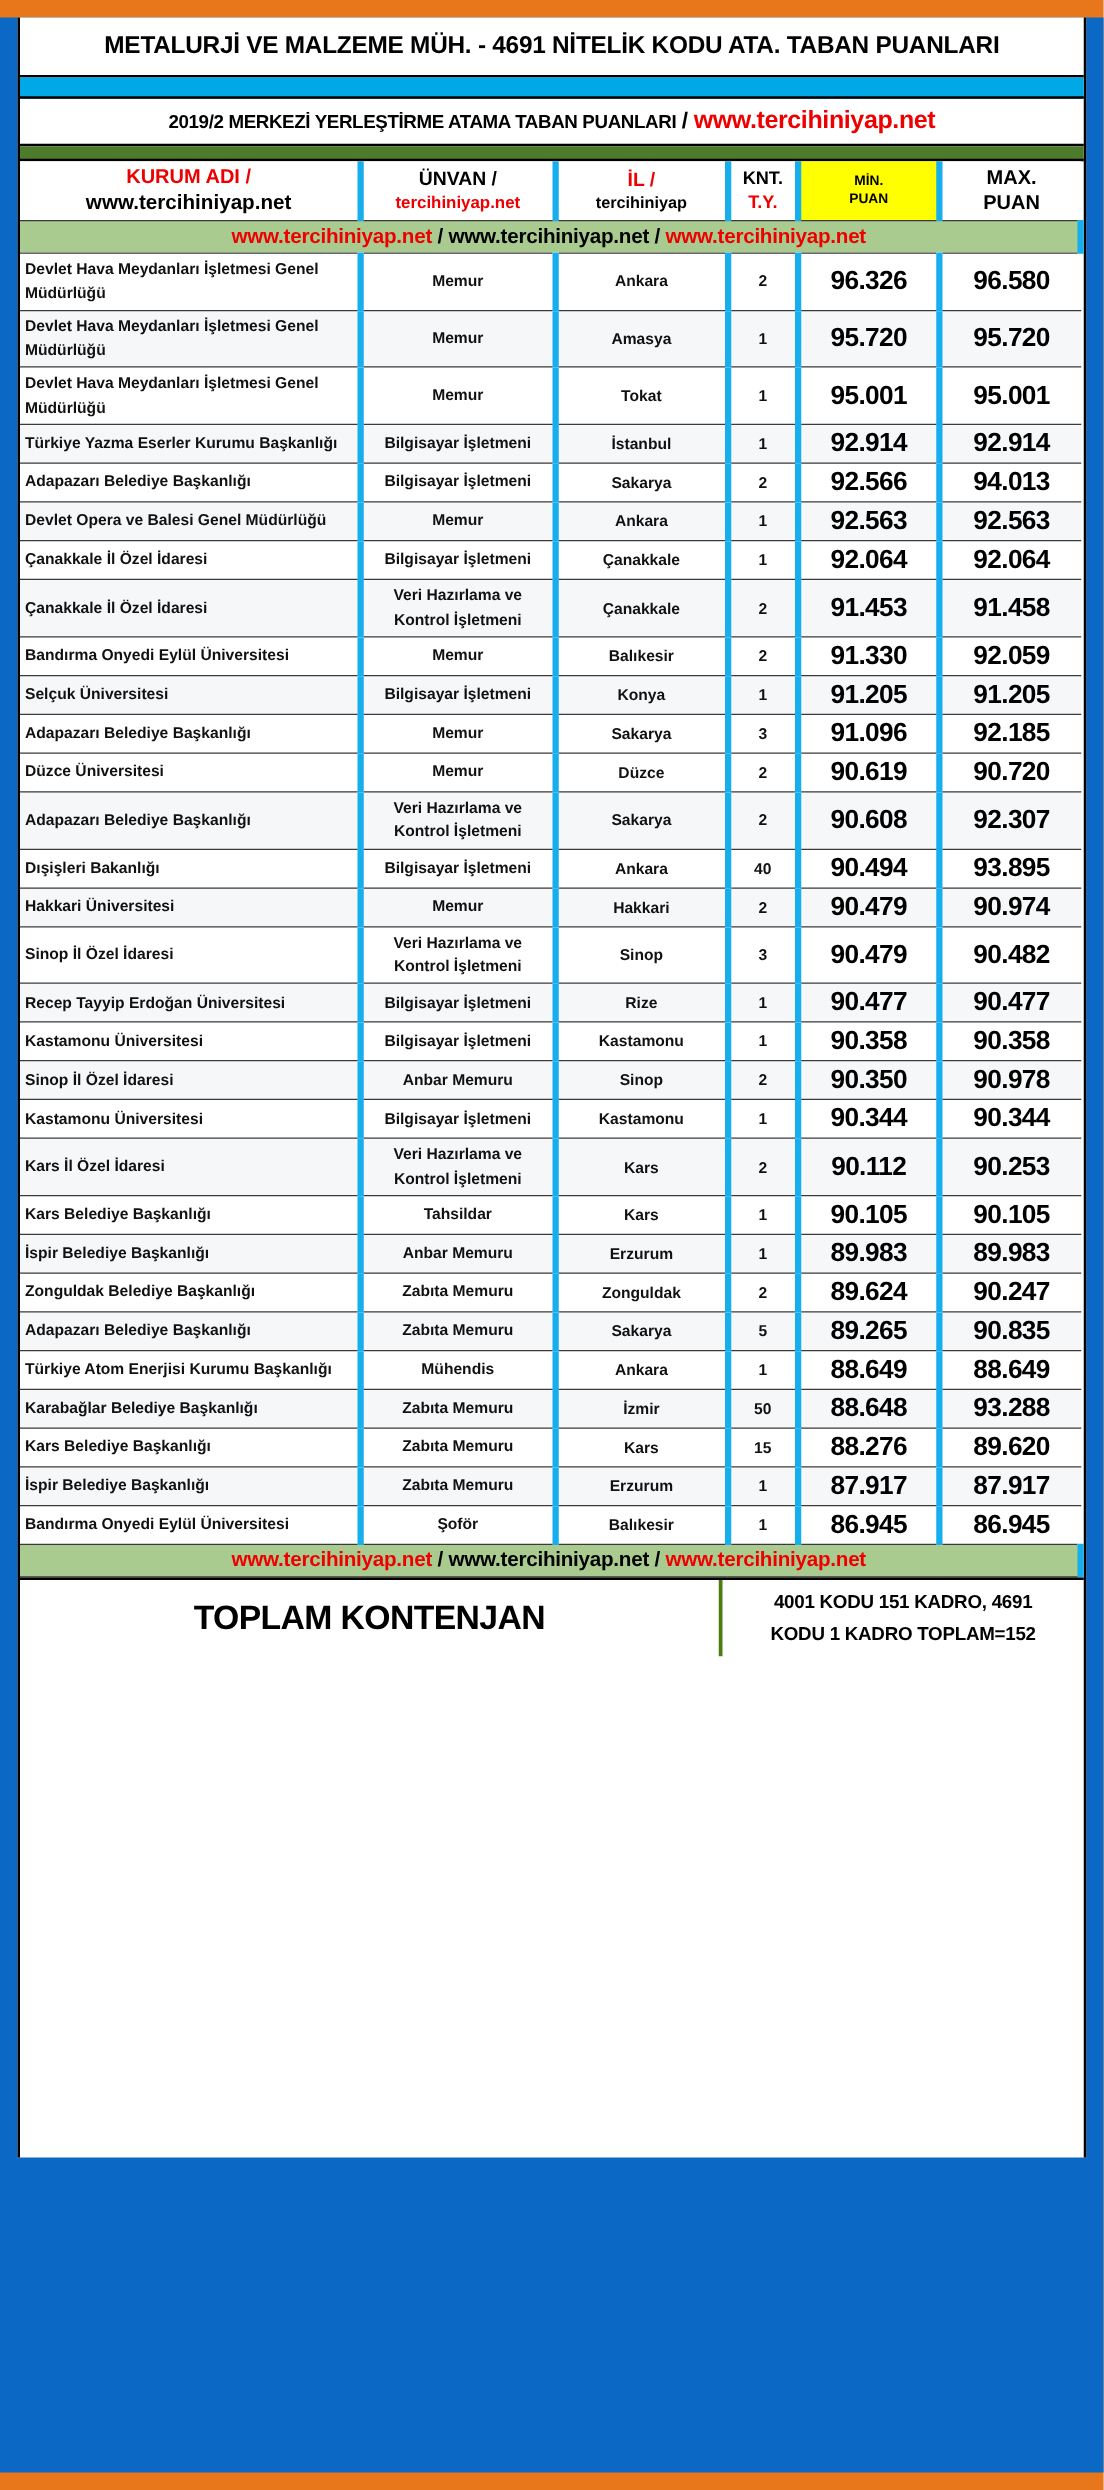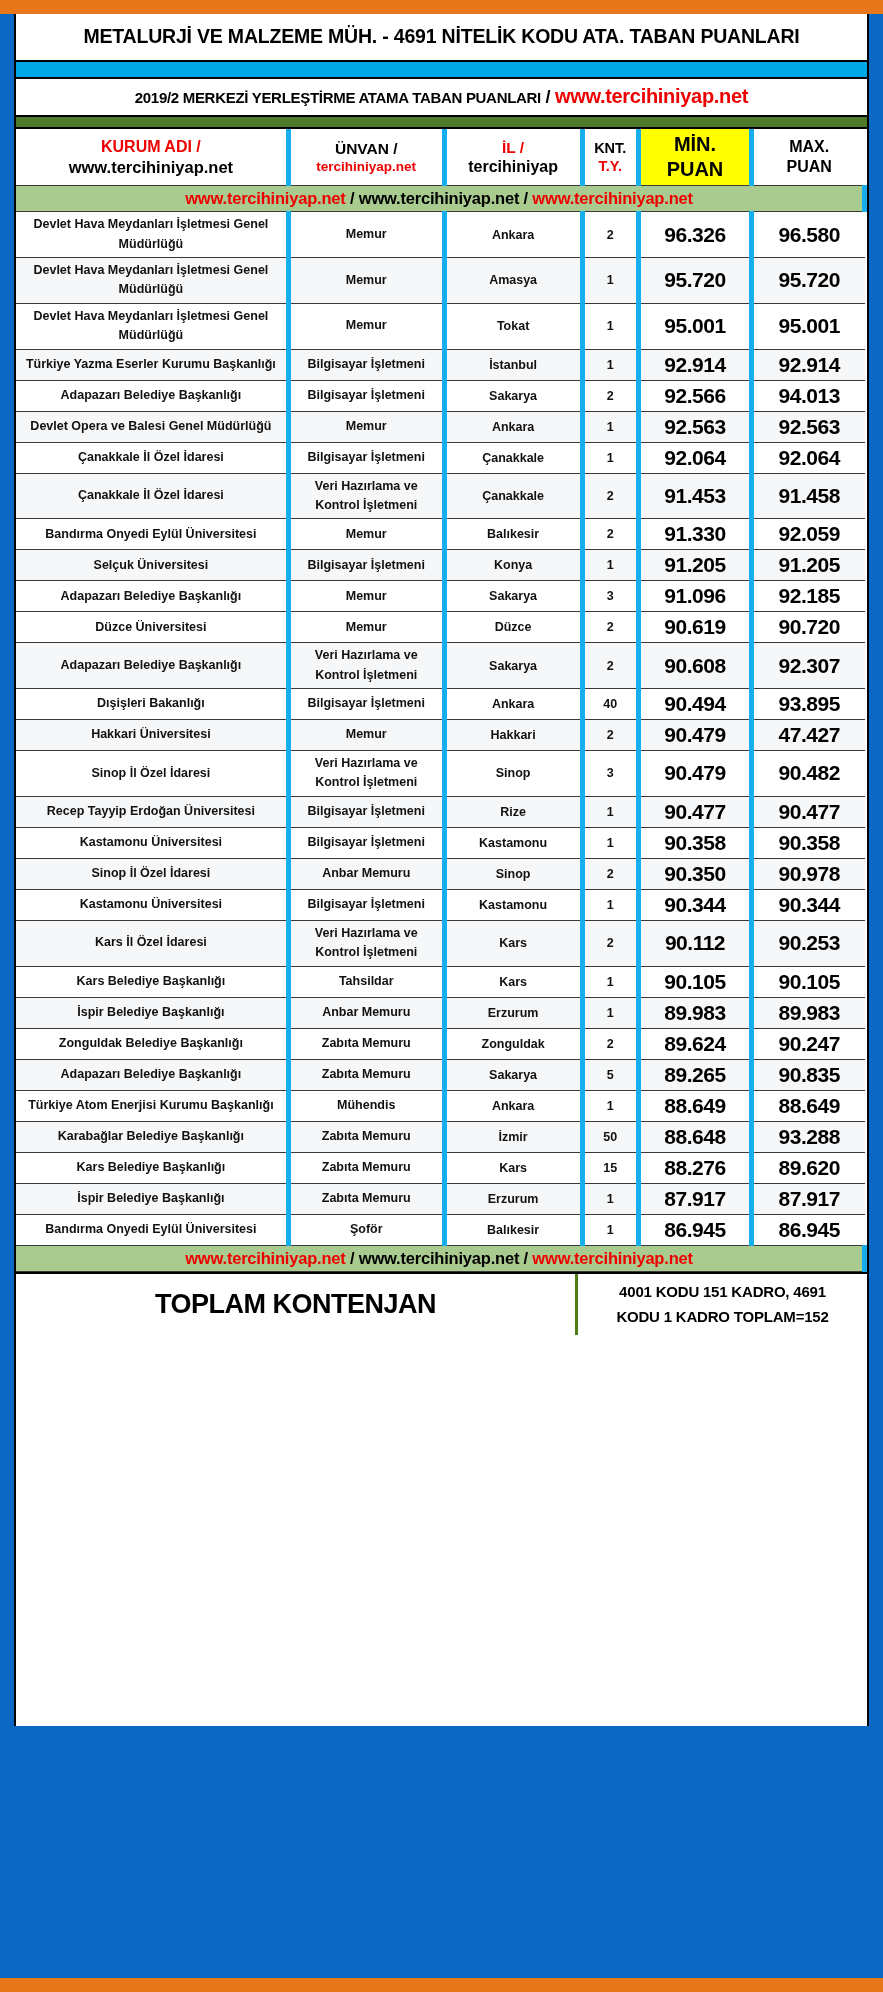--- a/index.html
+++ b/index.html
@@ -117,44 +117,43 @@
   }
   .hd-l1 { display:block; font-weight: bold; line-height: 1.25; }
   .hd-l2 { display:block; font-weight: bold; line-height: 1.25; }
   .hd-red  { color: #ee0000; }
   .hd-blk  { color: #000000; }
   .h-kurum .hd-l1 { font-size: 16px; }
   .h-kurum .hd-l2 { font-size: 16.5px; }
   .h-unvan .hd-l1 { font-size: 15.5px; }
   .h-unvan .hd-l2 { font-size: 13.5px; }
   .h-il .hd-l1    { font-size: 15.5px; }
-  .h-il .hd-l2    { font-size: 16px; }
+  .h-il .hd-l2    { font-size: 13px; }
   .h-knt .hd-l1   { font-size: 14.5px; }
   .h-knt .hd-l2   { font-size: 14.5px; }
   .h-min { background: #ffff00 !important; }
-  .h-min .hd-l1, .h-min .hd-l2 { font-size: 20px; }
+  .h-min .hd-l1, .h-min .hd-l2 { font-size: 11px; }
   .h-max .hd-l1, .h-max .hd-l2 { font-size: 16px; }
 
   
   .banner-td {
     background: #a9cb8f !important;
     text-align: center;
     border-right: none;
     border-bottom: 2px solid #000;
     padding: 3px 0 4px 0;
     white-space: nowrap;
   }
   .banner-red { color: #ee0000; font-weight: bold; font-size: 16.5px; letter-spacing: -0.2px; }
   .banner-blk { color: #000000; font-weight: bold; font-size: 16.5px; letter-spacing: -0.2px; }
 
   
   tbody tr.r-odd  td { background: #ffffff; }
   tbody tr.r-even td { background: #f6f7f8; }
   .c1 {
-    text-align: center;
     font-size: 12.5px;
     font-weight: bold;
     color: #111;
     line-height: 1.55;
   }
   .c2 {
     text-align: center;
     font-size: 12.5px;
     font-weight: bold;
     color: #111;
@@ -394,21 +393,21 @@
               <td class="c4">40</td>
               <td class="c5">90.494</td>
               <td class="c6 last">93.895</td>
             </tr>
             <tr class="r-even" style="height: 31px;">
               <td class="c1">Hakkari Üniversitesi</td>
               <td class="c2">Memur</td>
               <td class="c3">Hakkari</td>
               <td class="c4">2</td>
               <td class="c5">90.479</td>
-              <td class="c6 last">47.427</td>
+              <td class="c6 last">90.974</td>
             </tr>
             <tr class="r-odd" style="height: 45.75px;">
               <td class="c1">Sinop İl Özel İdaresi</td>
               <td class="c2">Veri Hazırlama ve Kontrol İşletmeni</td>
               <td class="c3">Sinop</td>
               <td class="c4">3</td>
               <td class="c5">90.479</td>
               <td class="c6 last">90.482</td>
             </tr>
             <tr class="r-even" style="height: 31px;">

